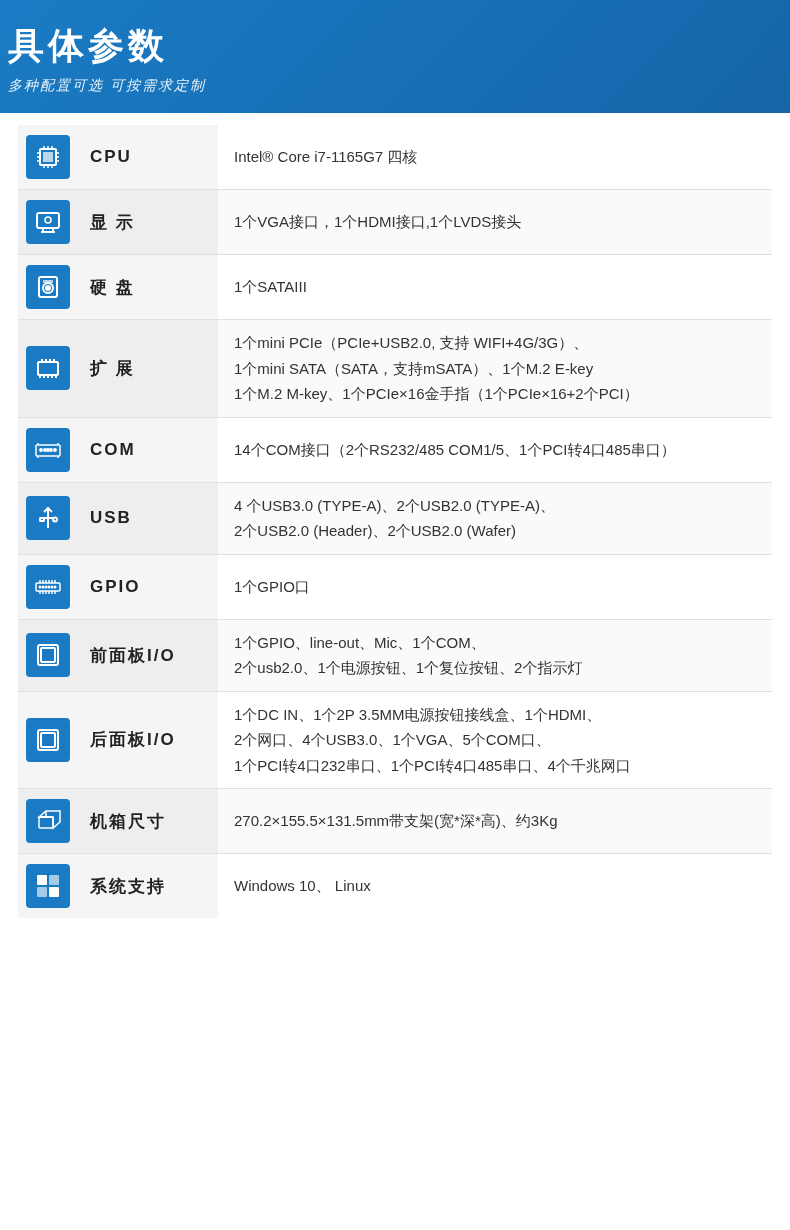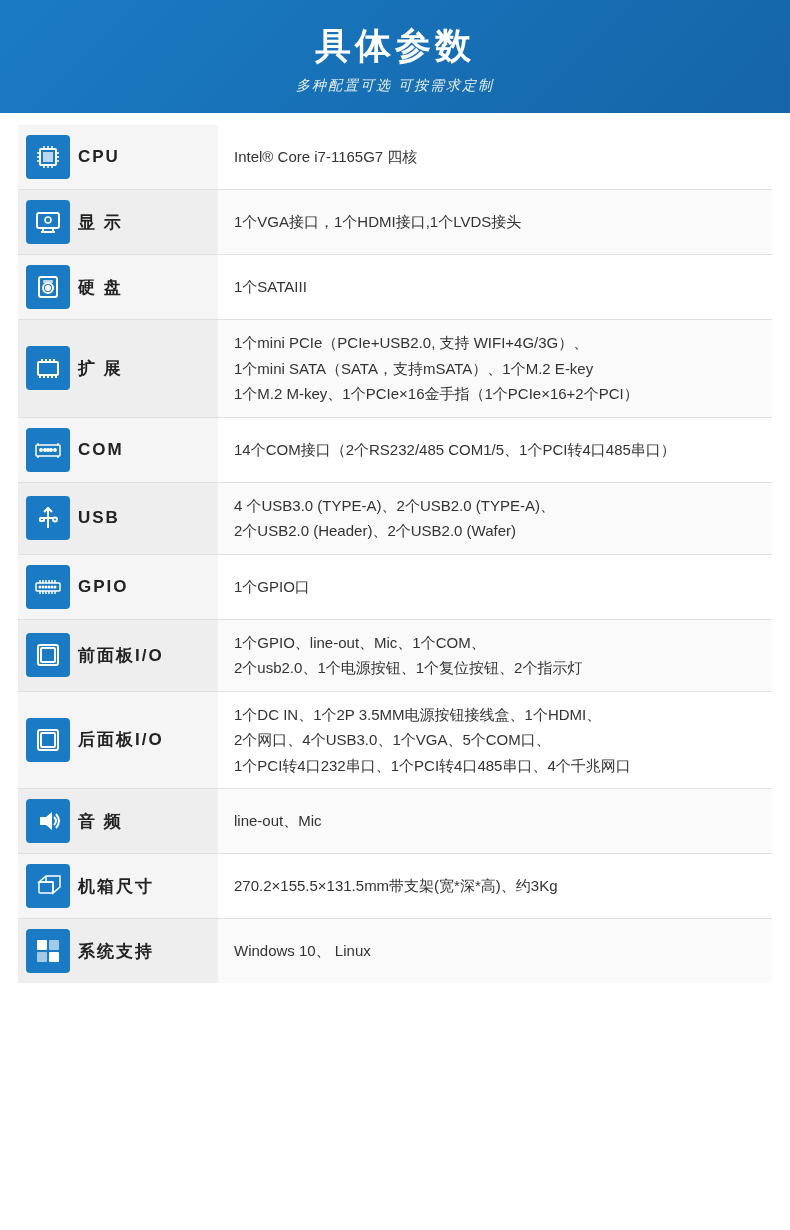--- a/index.html
+++ b/index.html
@@ -5,21 +5,21 @@
     * { margin: 0; padding: 0; box-sizing: border-box; }
     body {
       width: 790px;
       min-height: 1230px;
       font-family: "Microsoft YaHei", "PingFang SC", Arial, sans-serif;
       background: #fff;
     }
     .header {
       background: linear-gradient(135deg, #1a7bc4, #1565a8);
       color: white;
-      text-align: center;
+      text-align: left;
       padding: 22px 8px 18px;
     }
     .header-title {
       font-size: 36px;
       font-weight: bold;
       letter-spacing: 4px;
       margin-bottom: 6px;
     }
     .header-subtitle {
       font-size: 14px;
@@ -43,21 +43,21 @@
     .label-cell {
       width: 200px;
       min-width: 200px;
       background: #f5f5f5;
       padding: 10px 8px;
       vertical-align: middle;
     }
     .label-inner {
       display: flex;
       align-items: center;
-      gap: 8px;
+      gap: 20px;
     }
     .icon-box {
       width: 44px;
       height: 44px;
       background: #1a7bc4;
       border-radius: 4px;
       display: flex;
       align-items: center;
       justify-content: center;
       flex-shrink: 0;
@@ -280,35 +280,20 @@
               </div>
         <span class="label-text">后面板I/O</span>
       </div>
     </td>
     <td class="value-cell">1个DC IN、1个2P 3.5MM电源按钮接线盒、1个HDMI、<br>2个网口、4个USB3.0、1个VGA、5个COM口、<br>1个PCI转4口232串口、1个PCI转4口485串口、4个千兆网口</td>
   </tr>
         <tr>
     <td class="label-cell">
       <div class="label-inner">
         <div class="icon-box">
-                <svg width="28" height="28" viewBox="0 0 28 28" fill="none">
-                  <polygon points="6,10 12,10 18,5 18,23 12,18 6,18" fill="white"></polygon>
-                  <path d="M20 10 Q24 14 20 18" stroke="white" stroke-width="2" fill="none"></path>
-                  <path d="M22 7 Q28 14 22 21" stroke="white" stroke-width="2" fill="none"></path>
-                </svg>
-              </div>
-        <span class="label-text">音 频</span>
-      </div>
-    </td>
-    <td class="value-cell">line-out、Mic</td>
-  </tr>
-        <tr>
-    <td class="label-cell">
-      <div class="label-inner">
-        <div class="icon-box">
                 <svg width="28" height="28" viewBox="0 0 28 28" fill="none" stroke="white" stroke-width="1.5">
                   <rect x="5" y="10" width="14" height="11" rx="1"></rect>
                   <polygon points="5,10 12,4 26,4 26,15 19,21 19,10"></polygon>
                   <line x1="12" y1="4" x2="12" y2="10"></line>
                   <line x1="19" y1="10" x2="5" y2="10"></line>
                 </svg>
               </div>
         <span class="label-text">机箱尺寸</span>
       </div>
     </td>

